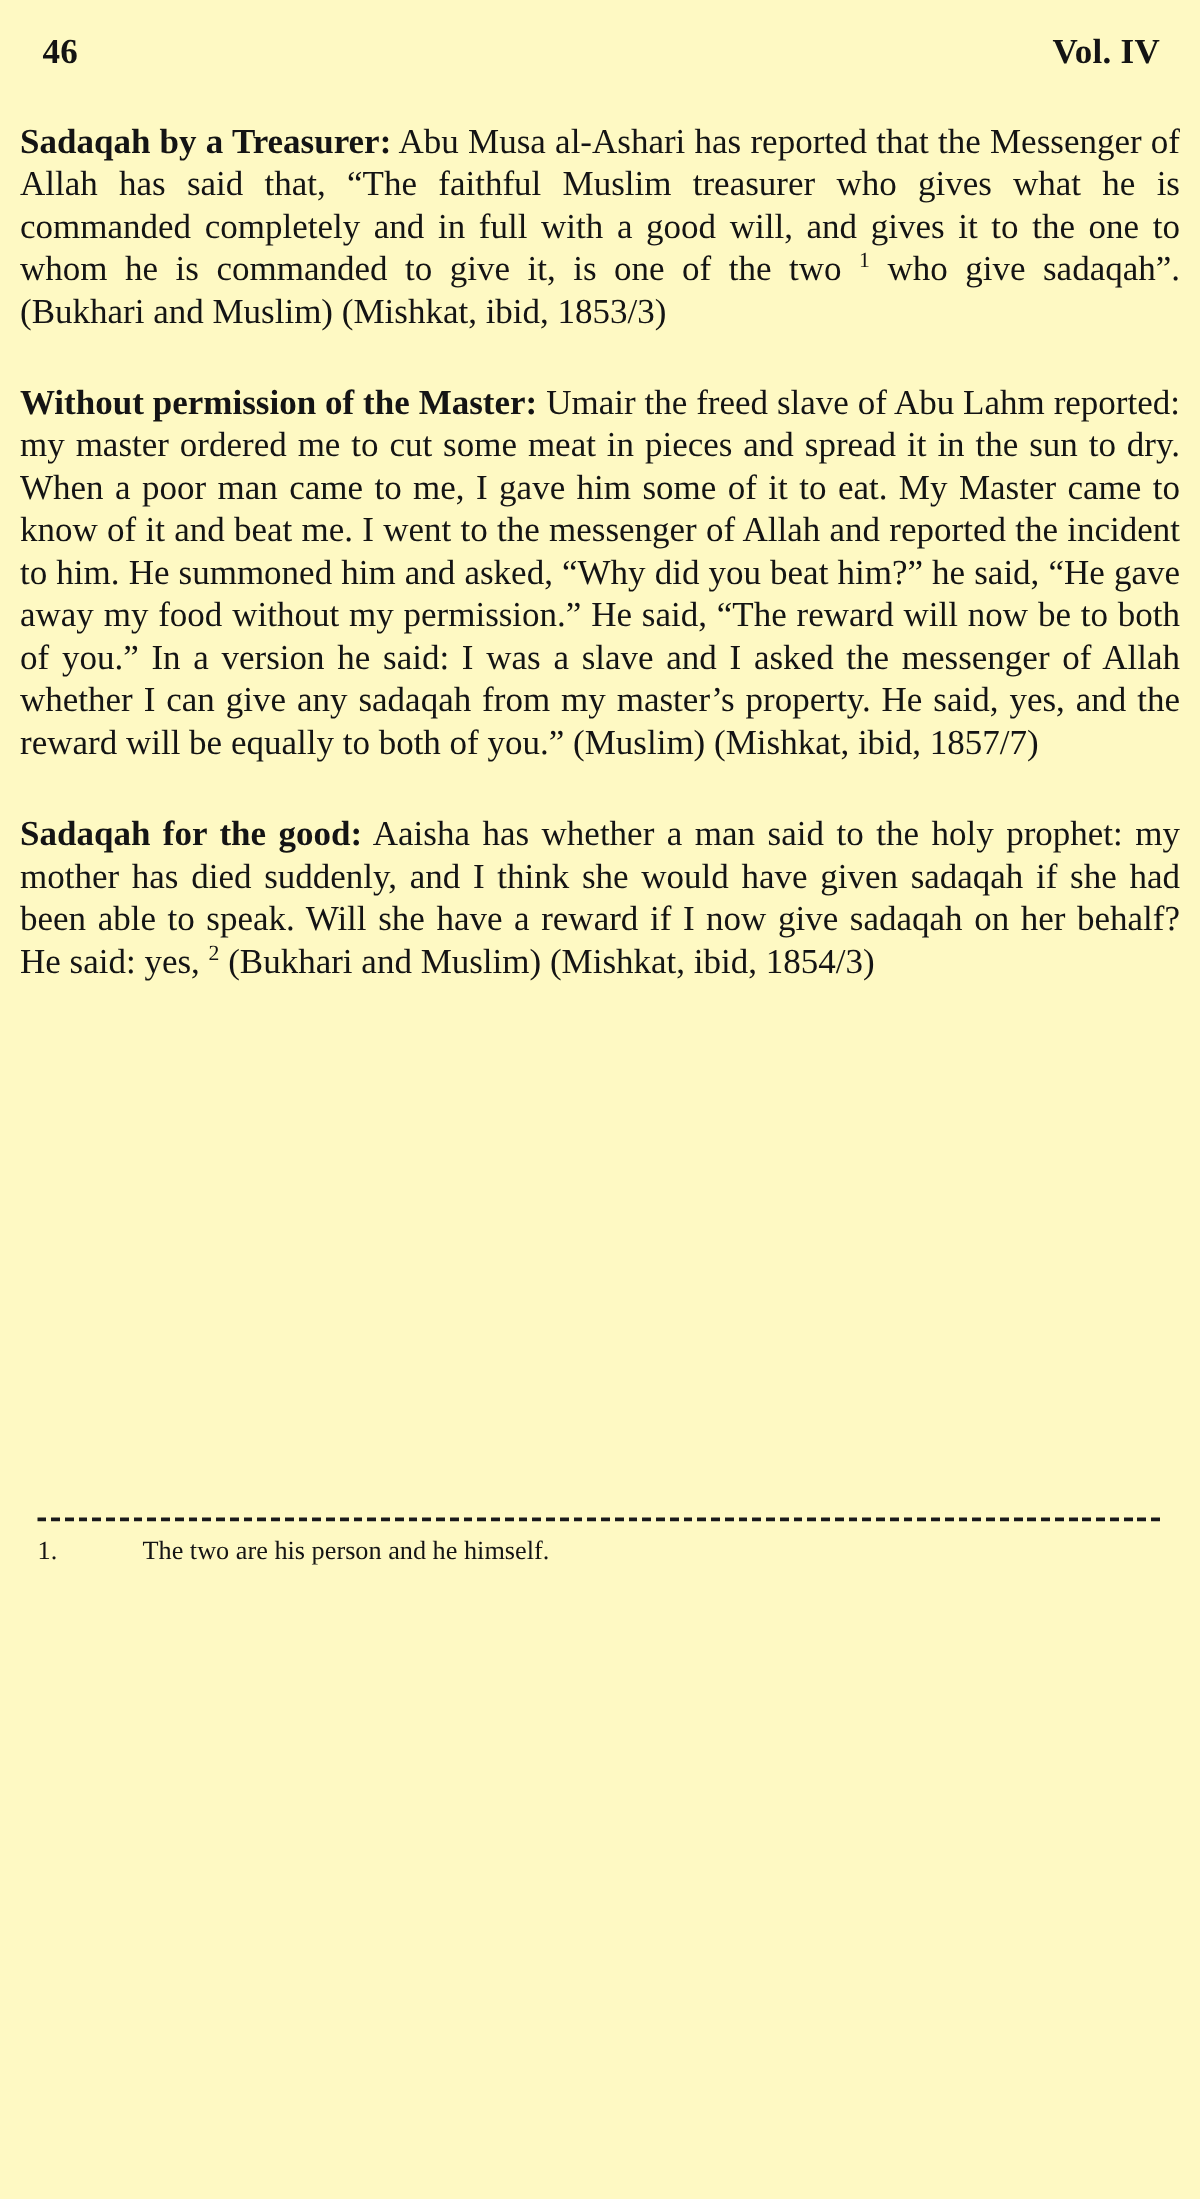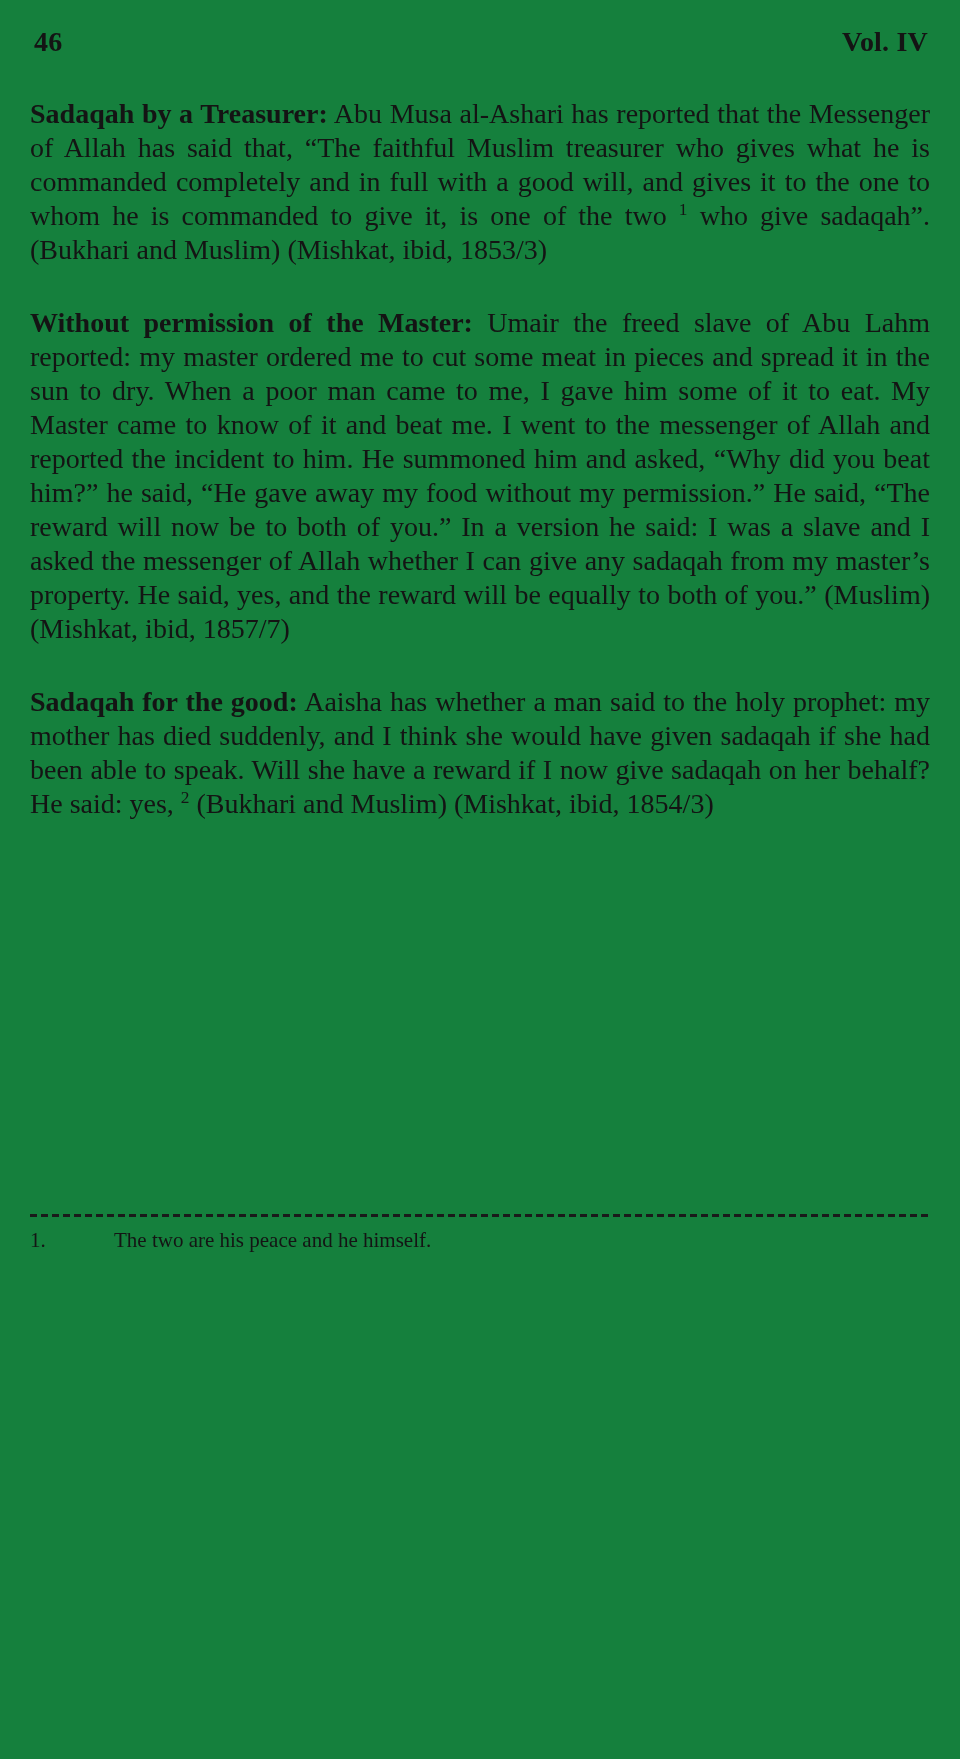--- a/index.html
+++ b/index.html
@@ -9,41 +9,41 @@
   body {
     width: 960px;
     height: 1759px;
     background: #fdfdfc;
     overflow: hidden;
   }
   .page {
     position: relative;
     width: 960px;
     height: 1759px;
-    background: #15803d;
+    background: #fef9c3;
     font-family: "Liberation Serif", serif;
     color: #141414;
     box-sizing: border-box;
   }
   .page-header {
     display: flex;
     align-items: baseline;
     padding: 26px 32px 0 34px;
     font-size: 28px;
     font-weight: bold;
     letter-spacing: 0.2px;
   }
   .page-header .title {
     margin-left: 56px;
   }
   .page-header .volume {
     margin-left: auto;
   }
   .body-text {
-    padding: 0 30px;
+    padding: 0 16px;
   }
   .para {
     margin: 39px 0 0 0;
     font-size: 28px;
     line-height: 34px;
     text-align: justify;
   }
   .para .lead {
     font-weight: bold;
   }
@@ -94,17 +94,17 @@
 
     <p class="para"><span class="lead">Without permission of the Master:</span><span> Umair the freed slave of Abu Lahm reported: my master ordered me to cut some meat in pieces and spread it in the sun to dry. When a poor man came to me, I gave him some of it to eat. My Master came to know of it and beat me. I went to the messenger of Allah and reported the incident to him. He summoned him and asked, “Why did you beat him?” he said, “He gave away my food without my permission.” He said, “The reward will now be to both of you.” In a version he said: I was a slave and I asked the messenger of Allah whether I can give any sadaqah from my master’s property. He said, yes, and the reward will be equally to both of you.” (Muslim) (Mishkat, ibid, 1857/7)</span></p>
 
     <p class="para"><span class="lead">Sadaqah for the good:</span><span> Aaisha has whether a man said to the holy prophet: my mother has died suddenly, and I think she would have given sadaqah if she had been able to speak. Will she have a reward if I now give sadaqah on her behalf? He said: yes, </span><sup class="fn-ref">2</sup><span> (Bukhari and Muslim) (Mishkat, ibid, 1854/3)</span></p>
 
   </div>
 
   <div class="footnote-area">
     <div class="fn-divider"></div>
 
-    <p class="footnote"><span class="fn-num">1.</span><span>The two are his peace and he himself.</span></p>
+    <p class="footnote"><span class="fn-num">1.</span><span>The two are his person and he himself.</span></p>
 
   </div>
 
 </div>
 
 </body></html>

